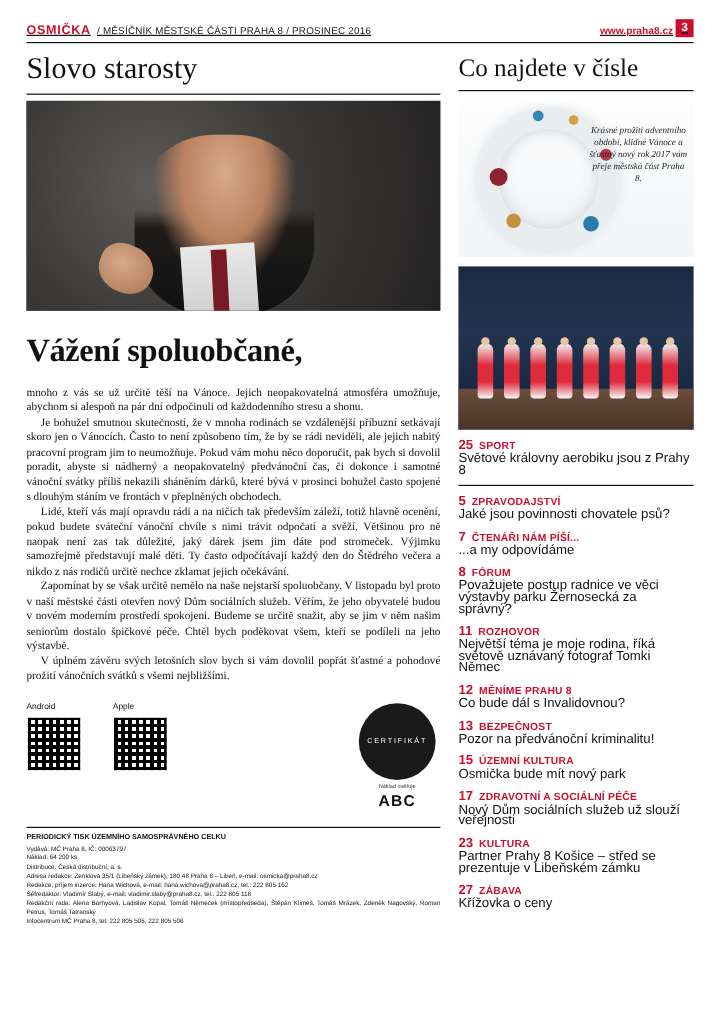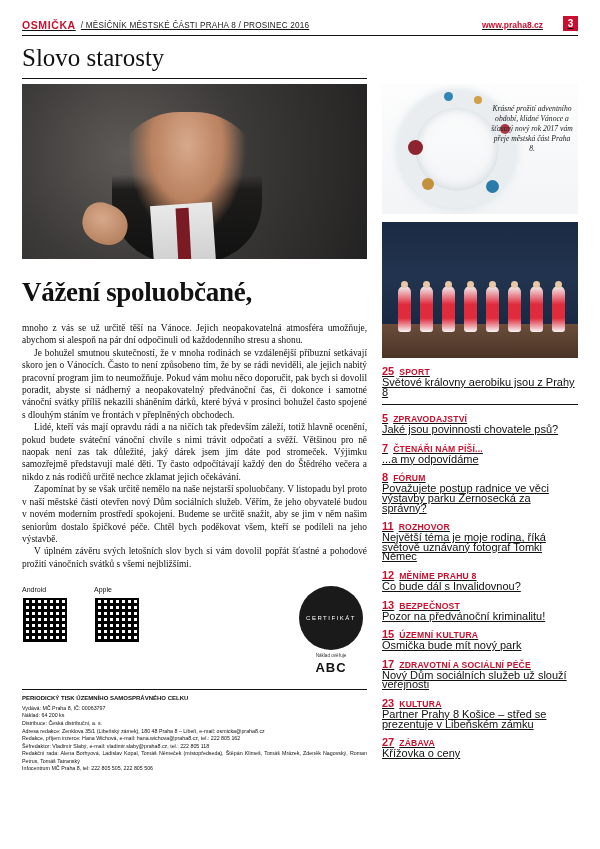--- a/index.html
+++ b/index.html
@@ -24,21 +24,21 @@
     font-family:"Liberation Sans", sans-serif;
     font-weight:bold; font-size:10.5px; color:#c8102e;
     letter-spacing:0.6px;
   }
   .masthead-sub {
     font-family:"Liberation Sans", sans-serif;
     font-size:8.2px; color:#222; margin-left:5px; letter-spacing:0.2px;
     padding-top:1px;
   }
   .masthead-right {
-    margin-left:auto; display:flex; align-items:center; gap:20px;
+    margin-left:auto; display:flex; align-items:center; gap:2px;
   }
   .masthead-web {
     font-family:"Liberation Sans", sans-serif;
     font-weight:bold; font-size:8.5px; color:#c8102e;
   }
   .page-num {
     background:#c8102e; color:#fff;
     font-family:"Liberation Sans", sans-serif;
     font-weight:bold; font-size:10px;
     width:15px; height:15px; line-height:15px; text-align:center;
@@ -156,21 +156,21 @@
   
   .imprint {
     margin-top:14px; border-top:1px solid #111; padding-top:5px;
     font-family:"Liberation Sans", sans-serif;
     font-size:5.3px; line-height:7.6px; color:#111;
     text-align:justify;
   }
   .imprint .title { font-weight:bold; font-size:6px; margin-bottom:2px; }
 
   
-  .right-col { position:absolute; top:84px; left:382px; width:196px;text-decoration:underline; }
+  .right-col { position:absolute; top:84px; left:382px; width:196px; }
 
   .wreath-box {
     width:196px; height:130px; position:relative; overflow:hidden;
     background:linear-gradient(180deg,#fdfdfd,#f2f4f6);
   }
   .wreath-ring {
     position:absolute; left:16px; top:6px; width:118px; height:118px;
     border-radius:50%;
     border:17px solid #e9edf0;
     box-shadow: inset 0 0 12px rgba(150,170,180,.5), 0 0 8px rgba(180,200,210,.5);
@@ -233,20 +233,21 @@
   <div class="topbar">
     <span class="masthead-name">OSMIČKA</span>
     <span class="masthead-sub">/ MĚSÍČNÍK MĚSTSKÉ ČÁSTI PRAHA 8 / PROSINEC 2016</span>
     <span class="masthead-right">
       <span class="masthead-web">www.praha8.cz</span>
       <span class="page-num">3</span>
     </span>
   </div>
 
   <div class="col-left-head">Slovo starosty</div>
+  <div class="col-right-head">Co najdete v čísle</div>
 
   <div class="left-col">
 
     <div class="portrait">
       <div class="bg"></div>
       <div class="figure"></div>
       <div class="shirt"></div>
       <div class="tie"></div>
       <div class="hand"></div>
     </div>

